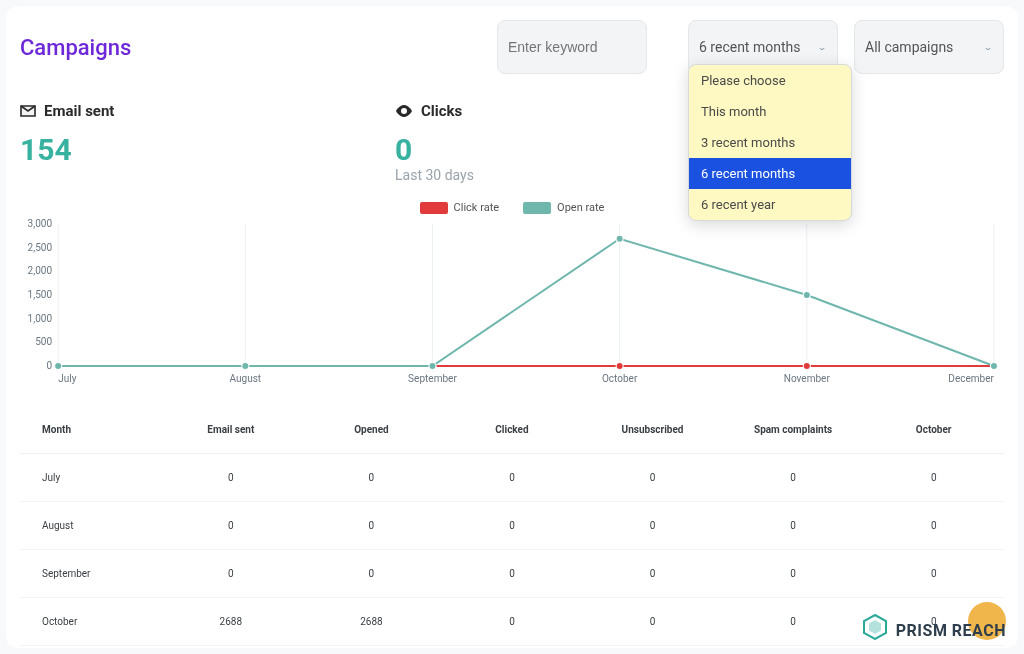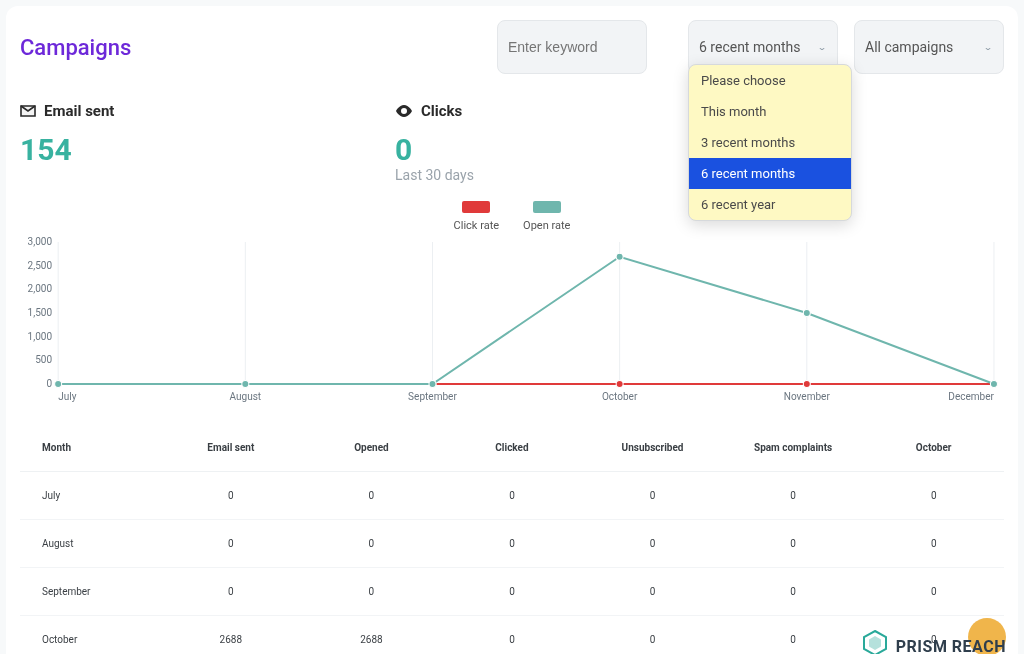--- a/index.html
+++ b/index.html
@@ -29,21 +29,21 @@
   .dropdown .opt { padding: 8px 12px; font-size: 13px; color: #4a4a4a; cursor: pointer; }
   .dropdown .opt.selected { background: #1a51e0; color: #fff; }
 
   .metrics { display: flex; gap: 40px; margin-top: 28px; }
   .metric { flex: 0 0 335px; }
   .metric .label { font-weight: 700; color: #2a2a2a; font-size: 15px; display: flex; align-items: center; gap: 8px; }
   .metric .value { font-size: 30px; font-weight: 700; color: #38b2a0; margin-top: 12px; }
   .metric .sub   { color: #9aa3ab; font-size: 14px; }
 
   .legend { display: flex; justify-content: center; gap: 24px; margin-top: 18px; font-size: 11px; color: #555; }
-  .swatch { display: inline-flex; align-items: center; gap: 6px; flex-direction: column; }
+  .swatch { display: inline-flex; align-items: center; gap: 6px; }
   .swatch .box { width: 28px; height: 12px; border-radius: 2px; }
 
   .chart { position: relative; height: 170px; margin-top: 4px; }
   .chart svg { width: 100%; height: 100%; display: block; }
   .axis-text { fill: #6b7680; font-size: 10px; }
   .grid line { stroke: #eceff2; stroke-width: 1; }
 
   table { width: 100%; border-collapse: collapse; margin-top: 18px; table-layout: fixed; }
   th, td { text-align: center; padding: 18px 8px; font-size: 10px; color: #3a3f44; }
   th { font-weight: 700; border-bottom: 1px solid #eef1f3; }

